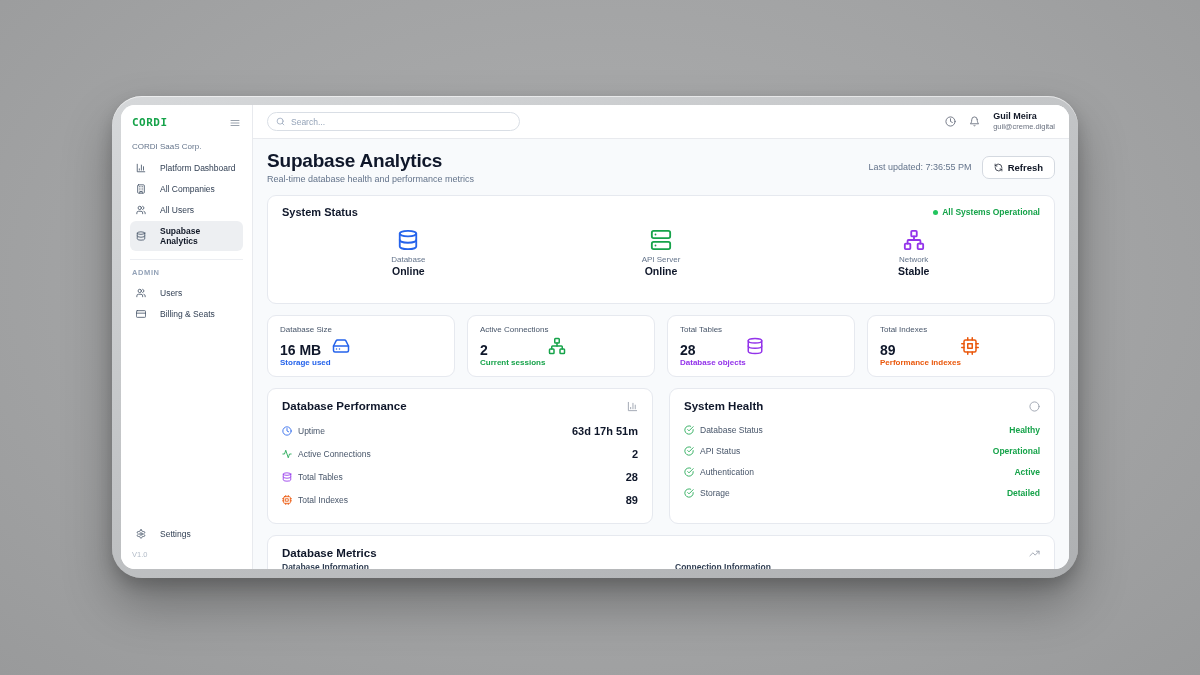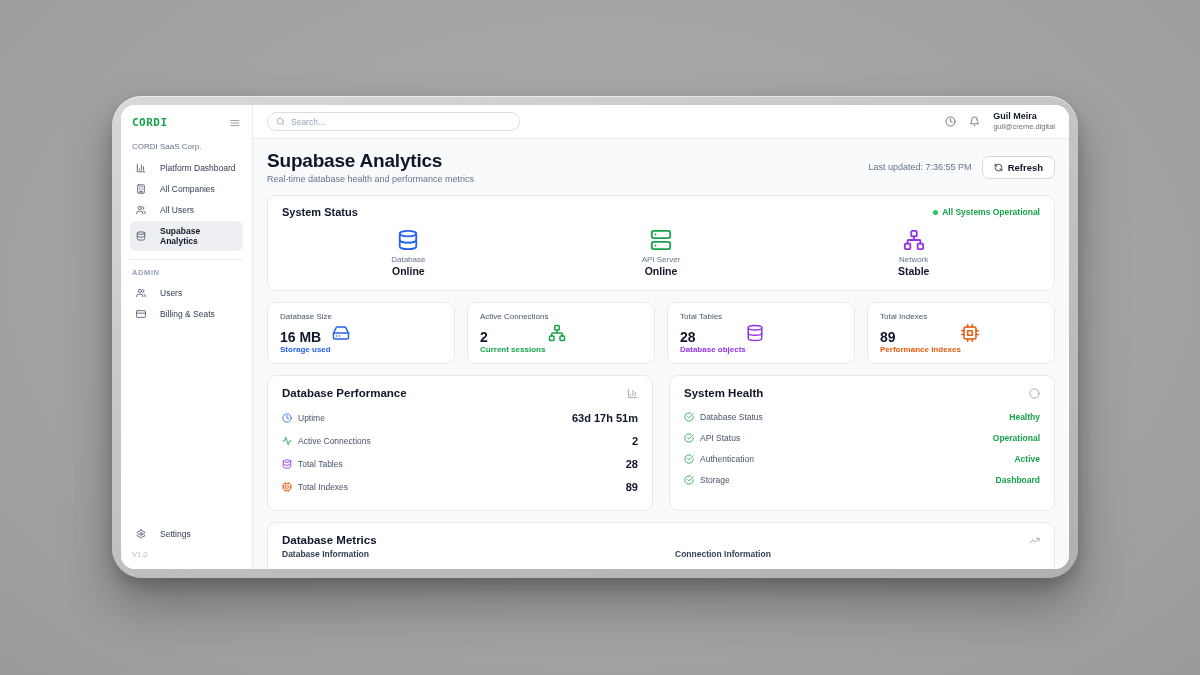--- a/index.html
+++ b/index.html
@@ -49,21 +49,21 @@
 
   .page-head { display:flex; align-items:center; justify-content:space-between; }
   .page-title { font-size:19px; font-weight:bold; letter-spacing:-.2px; color:#0f172a; }
   .page-subtitle { font-size:9px; color:#64748b; margin-top:2px; }
   .head-right { display:flex; align-items:center; gap:10px; }
   .last-updated { font-size:9px; color:#64748b; }
   .refresh-btn { display:flex; align-items:center; gap:5px; padding:5px 11px; background:#fff; border:1px solid #d4d9e0; border-radius:7px; font-size:9.5px; font-weight:bold; color:#111827; cursor:pointer; font-family:inherit; }
 
   .card { background:#fff; border:1px solid #e6e9ef; border-radius:9px; }
 
-  .status-card { padding:10px 14px 13px; }
+  .status-card { padding:10px 14px 26px; }
   .card-title-row { display:flex; align-items:center; justify-content:space-between; }
   .card-title { font-size:11px; font-weight:bold; color:#0f172a; }
   .status-badge { display:flex; align-items:center; gap:4px; }
   .status-dot { width:5px; height:5px; border-radius:50%; background:#22c55e; }
   .status-badge-text { font-size:8.5px; font-weight:bold; color:#16a34a; }
   .status-cols { display:grid; grid-template-columns:1fr 1fr 1fr; margin-top:11px; }
   .status-col { display:flex; flex-direction:column; align-items:center; }
   .status-label { font-size:8px; color:#64748b; margin-top:4px; }
   .status-value { font-size:10.5px; font-weight:bold; color:#0f172a; margin-top:1px; }
   .c-blue { color:#2563eb; } .c-green { color:#16a34a; } .c-purple { color:#9333ea; } .c-orange { color:#ea580c; }
@@ -475,21 +475,21 @@
               <div class="p-row">
                 <div class="p-left">
                   <span class="c-green">
                     <svg class="ic" width="10" height="10" viewBox="0 0 24 24">
                         <path d="M22 11.08V12a10 10 0 1 1-5.93-9.14"></path>
                         <polyline points="22 4 12 14.01 9 11.01"></polyline>
                       </svg>
                   </span>
                   <span class="p-label">Storage</span>
                 </div>
-                <span class="h-value">Dashboard</span>
+                <span class="h-value">Detailed</span>
               </div>
             </div>
           </div>
         </div>
 
         <div class="card detail-card">
           <div class="card-title-row">
             <div class="panel-title">Database Metrics</div>
             <span class="panel-icon">
               <svg class="ic" width="11" height="11" viewBox="0 0 24 24">

